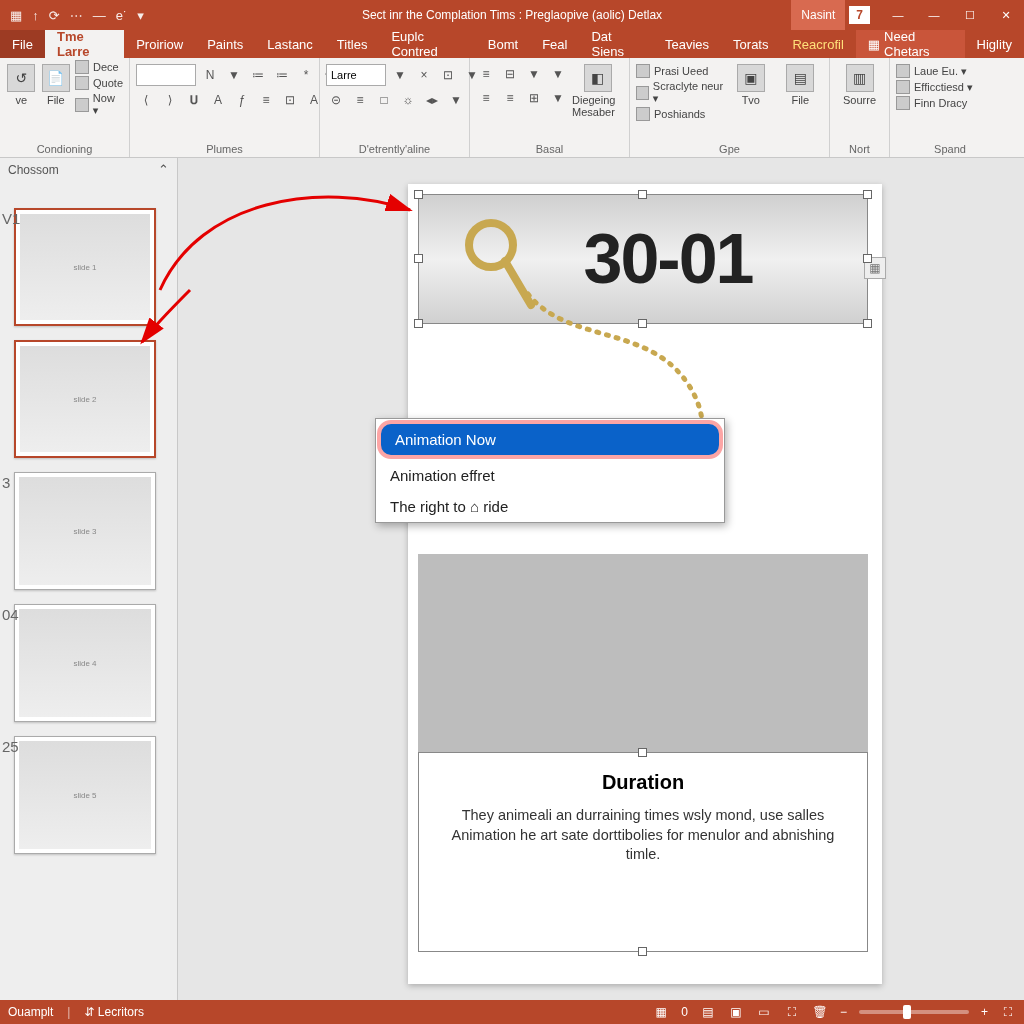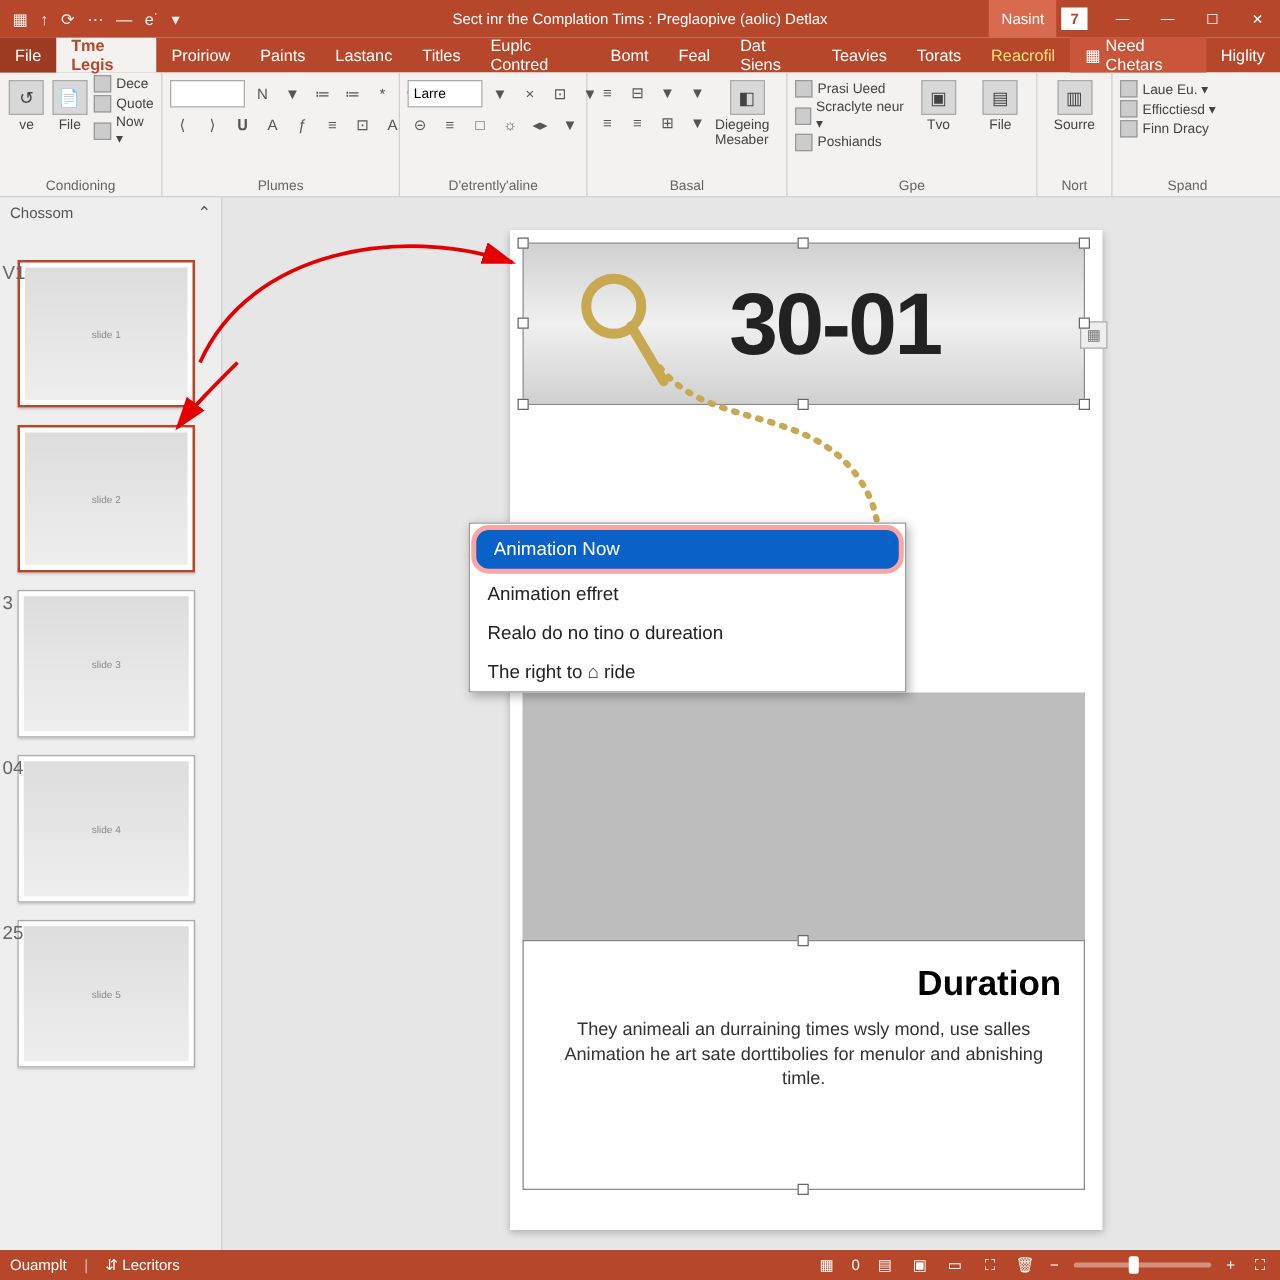--- a/index.html
+++ b/index.html
@@ -54,21 +54,21 @@
 .selbox { position: absolute; border: 1px solid #888; }
 .selbox .handle { position: absolute; width: 9px; height: 9px; background: #fff; border: 1px solid #666; }
 .selbox .h-tl { left: -5px; top: -5px; } .selbox .h-tr { right: -5px; top: -5px; }
 .selbox .h-bl { left: -5px; bottom: -5px; } .selbox .h-br { right: -5px; bottom: -5px; }
 .selbox .h-t { left: 50%; top: -5px; margin-left: -5px; } .selbox .h-b { left: 50%; bottom: -5px; margin-left: -5px; }
 .selbox .h-l { left: -5px; top: 50%; margin-top: -5px; } .selbox .h-r { right: -5px; top: 50%; margin-top: -5px; }
 .titlebox { left: 10px; top: 10px; width: 450px; height: 130px; background: linear-gradient(#d0d0d0,#f0f0f0,#d0d0d0); display:flex; align-items:center; justify-content:center; }
 .titlebox .big { font-size: 70px; font-weight: bold; color: #222; letter-spacing: -2px; margin-left: 50px; }
 .grayblock { position: absolute; left: 10px; top: 370px; width: 450px; height: 200px; background: #bdbdbd; }
 .textblock { left: 10px; top: 568px; width: 450px; height: 200px; background: #fff; padding: 18px; text-align: center; }
-.textblock h3 { margin: 0 0 12px 0; font-size: 28px; text-align: right; }
+.textblock h3 { margin: 0 0 12px 0; font-size: 20px; }
 .textblock p { margin: 0; font-size: 14.5px; color: #333; line-height: 1.35; }
 
 
 .swirl { position: absolute; pointer-events: none; }
 
 
 .ctxmenu { position: absolute; left: 197px; top: 260px; width: 350px; background: #fff; border: 1px solid #999; box-shadow: 2px 3px 8px rgba(0,0,0,.3); font-size: 15px; color: #222; }
 .ctxmenu .item { padding: 7px 14px; }
 .ctxmenu .item.sel { background: #0a62c9; color: #fff; border: 4px solid #fca5a5; border-radius: 14px; margin: 1px; }
 
@@ -106,21 +106,21 @@
     <div class="count">7</div>
     <div class="winbtn">—</div>
     <div class="winbtn">—</div>
     <div class="winbtn">☐</div>
     <div class="winbtn">✕</div>
   </div>
 </div>
 
 <div class="tabs">
   <div class="tab file">File</div>
-  <div class="tab active">Tme Legis</div>
+  <div class="tab active">Tme Larre</div>
   <div class="tab">Proiriow</div>
   <div class="tab">Paints</div>
   <div class="tab">Lastanc</div>
   <div class="tab">Titles</div>
   <div class="tab">Euplc Contred</div>
   <div class="tab">Bomt</div>
   <div class="tab">Feal</div>
   <div class="tab">Dat Siens</div>
   <div class="tab">Teavies</div>
   <div class="tab">Torats</div>
@@ -362,21 +362,20 @@
       </div>
 
       <svg class="swirl" style="left:80px; top:100px; width:260px; height:220px" viewBox="0 0 260 220">
         <path d="M40,10 C80,60 160,40 200,100 C230,145 210,190 170,210" fill="none" stroke="#c8a850" stroke-width="5" stroke-dasharray="2 8" stroke-linecap="round"></path>
       </svg>
     </div>
 
     <div class="ctxmenu">
       <div class="item sel">Animation Now</div>
       <div class="item">Animation effret</div>
-      <div class="item">Realo do no tino o dureation</div>
       <div class="item">The right to ⌂ ride</div>
     </div>
   </div>
 </div>
 
 <svg class="redarrow" style="left:140px; top:160px; width:290px; height:140px" viewBox="0 0 290 140">
   <defs>
       <marker id="ah1" markerWidth="10" markerHeight="10" refX="8" refY="3" orient="auto">
         <path d="M0,0 L0,6 L9,3 z" fill="#e40000"></path>
       </marker>

